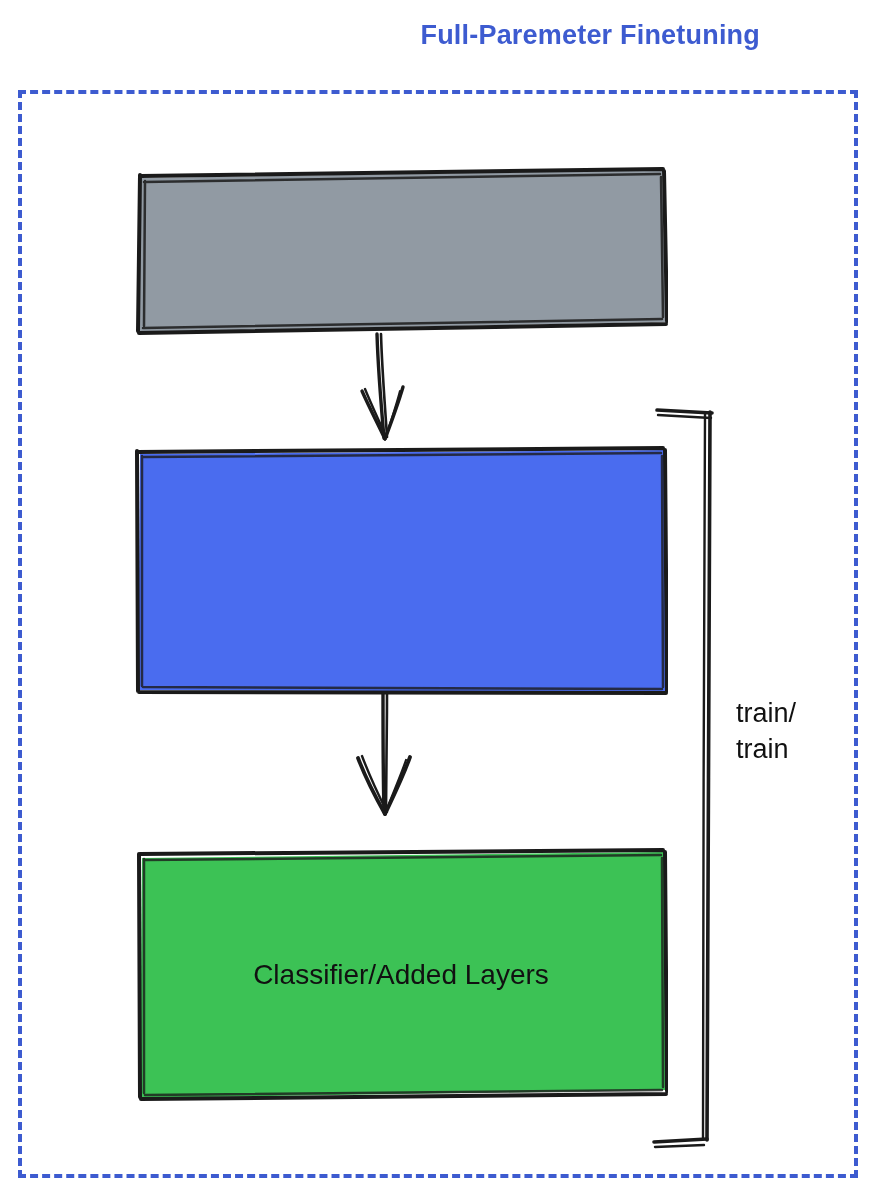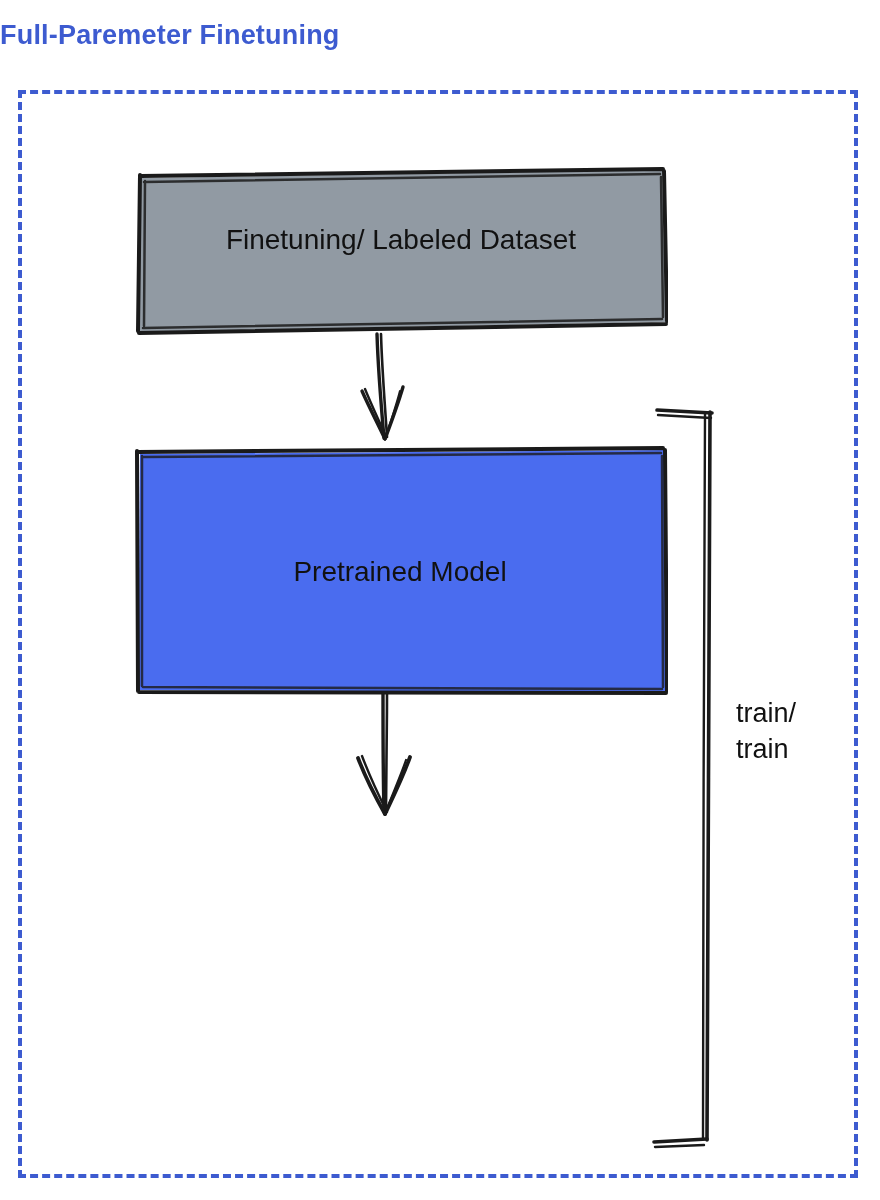--- a/index.html
+++ b/index.html
@@ -21,21 +21,21 @@
     height: 1200px;
     background: #ffffff;
   }
 
   
   .diagram-title {
     position: absolute;
     left: 0;
     top: 20px;
     width: 760px;
-    text-align: left;
+    text-align: right;
     font-size: 27px;
     font-weight: 700;
     letter-spacing: 0.2px;
     color: #3d5bd0;
     font-family: "Liberation Sans", sans-serif;
     white-space: nowrap;
   }
 
   
   .dashed-frame {
@@ -130,32 +130,38 @@
   <div class="diagram-title">Full-Paremeter Finetuning</div>
 
   <div class="dashed-frame"></div>
 
   <div class="node" id="node-dataset">
     <svg class="node-shape" viewBox="0 0 534 172" preserveAspectRatio="none">
       <path d="M6,12 L528,4 L532,156 L4,166 Z" fill="#919aa3"></path>
       <path d="M7,10 L529,3 M530,5 L533,155 M532,158 L5,167 M4,165 L6,9" fill="none" stroke="#1a1a1a" stroke-width="4" stroke-linecap="round"></path>
       <path d="M10,16 L526,8 M527,11 L529,151 M528,153 L9,162 M10,160 L11,15" fill="none" stroke="#1a1a1a" stroke-width="2.5" stroke-linecap="round" opacity="0.85"></path>
     </svg>
-    <span class="node-label">Finetuning/ Labeled Dataset</span>
   </div>
 
   <div class="node" id="node-model">
     <svg class="node-shape" viewBox="0 0 536 252" preserveAspectRatio="none">
       <path d="M8,8 L532,4 L534,246 L6,244 Z" fill="#4a6cef"></path>
       <path d="M6,6 L531,2 M533,4 L535,245 M534,247 L7,246 M6,245 L5,5" fill="none" stroke="#1a1a1a" stroke-width="4" stroke-linecap="round"></path>
       <path d="M11,11 L529,7 M530,10 L531,241 M530,243 L11,241 M10,240 L10,10" fill="none" stroke="#1a1a1a" stroke-width="2.5" stroke-linecap="round" opacity="0.8"></path>
     </svg>
-    <span class="node-label">Pretrained Model</span>
   </div>
 
+  <div class="node" id="node-classifier">
+    <svg class="node-shape" viewBox="0 0 534 254" preserveAspectRatio="none">
+      <path d="M8,10 L530,4 L532,242 L6,250 Z" fill="#3cc255"></path>
+      <path d="M6,6 L529,2 M531,4 L533,243 M532,246 L7,251 M6,249 L5,6" fill="none" stroke="#1a1a1a" stroke-width="4" stroke-linecap="round"></path>
+      <path d="M11,12 L527,7 M528,10 L529,239 M528,242 L11,247 M10,245 L10,11" fill="none" stroke="#1a1a1a" stroke-width="2.5" stroke-linecap="round" opacity="0.8"></path>
+    </svg>
+    <span class="node-label">Classifier/Added Layers</span>
+  </div>
 
   <svg id="sketch-layer" viewBox="0 0 880 1200">
 
     <g fill="none" stroke="#1a1a1a" stroke-linecap="round" stroke-linejoin="round">
       <path d="M377,334 C378,368 381,404 384,438" stroke-width="3.4"></path>
       <path d="M381,334 C382,370 385,405 387,437" stroke-width="2.6"></path>
       <path d="M362,391 C369,407 378,424 385,439" stroke-width="3.4"></path>
       <path d="M365,389 C372,406 380,423 386,437" stroke-width="2.4"></path>
       <path d="M403,387 C398,404 391,423 385,439" stroke-width="3.4"></path>
       <path d="M400,391 C396,407 390,423 386,437" stroke-width="2.2"></path>

